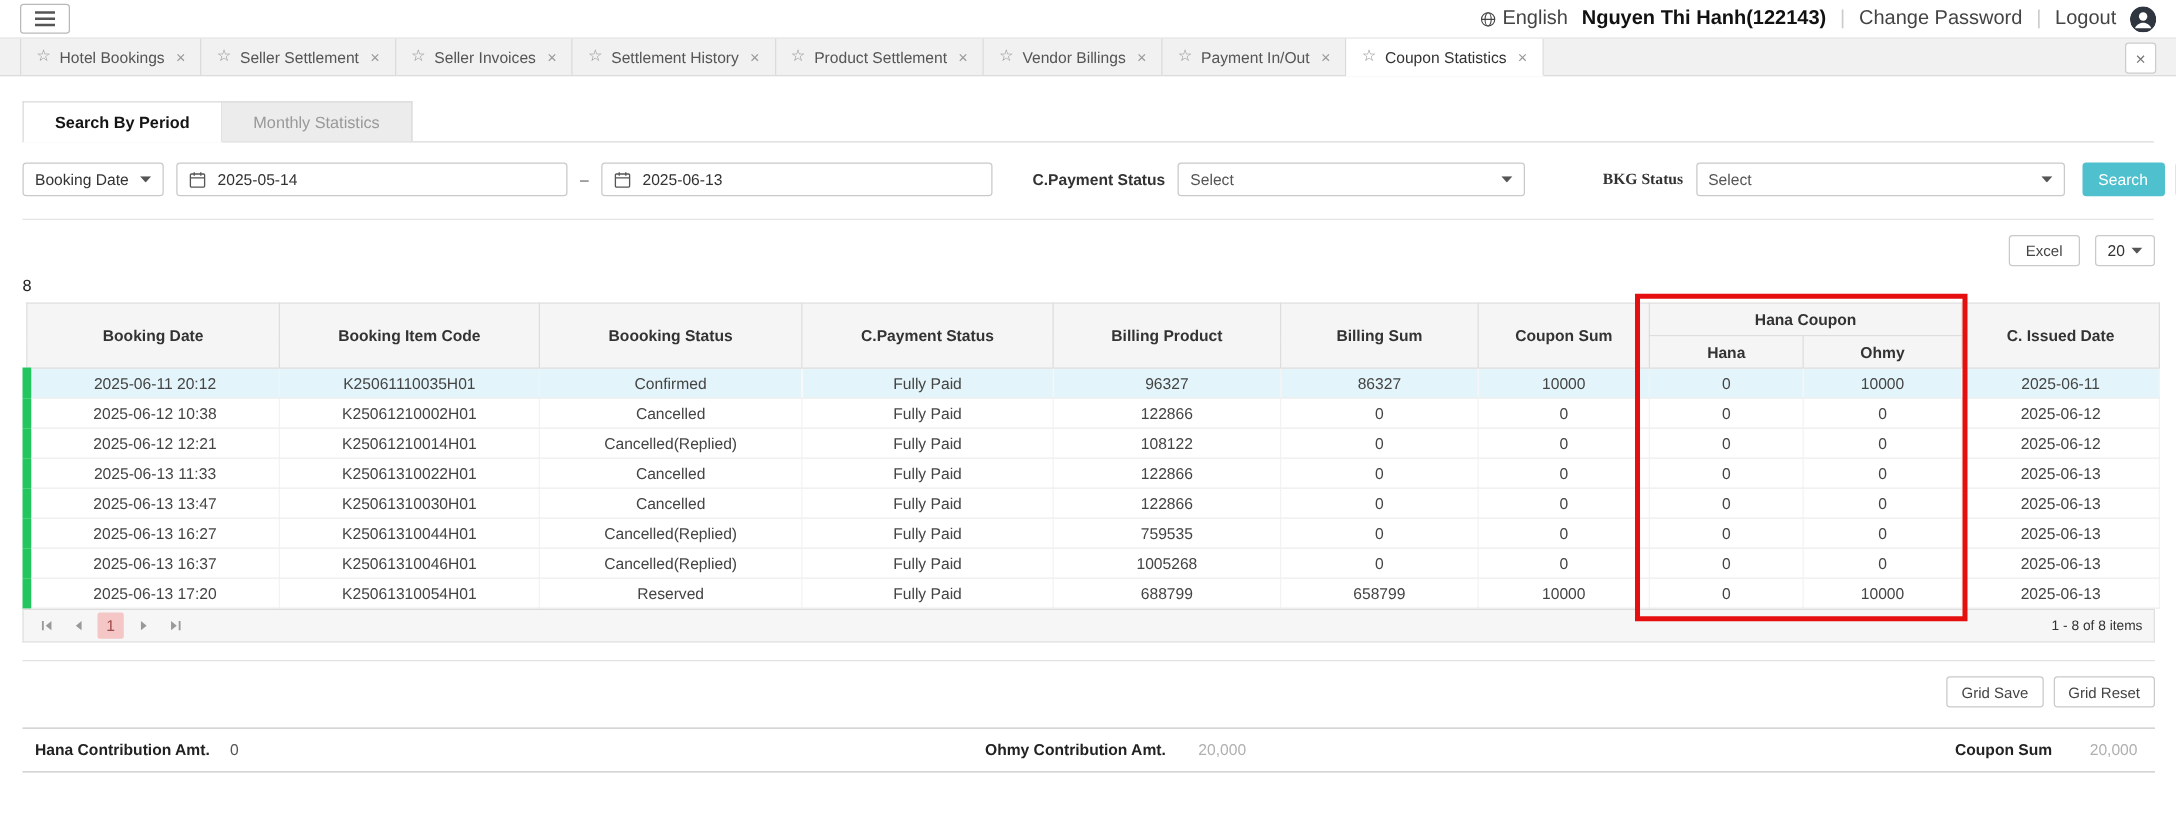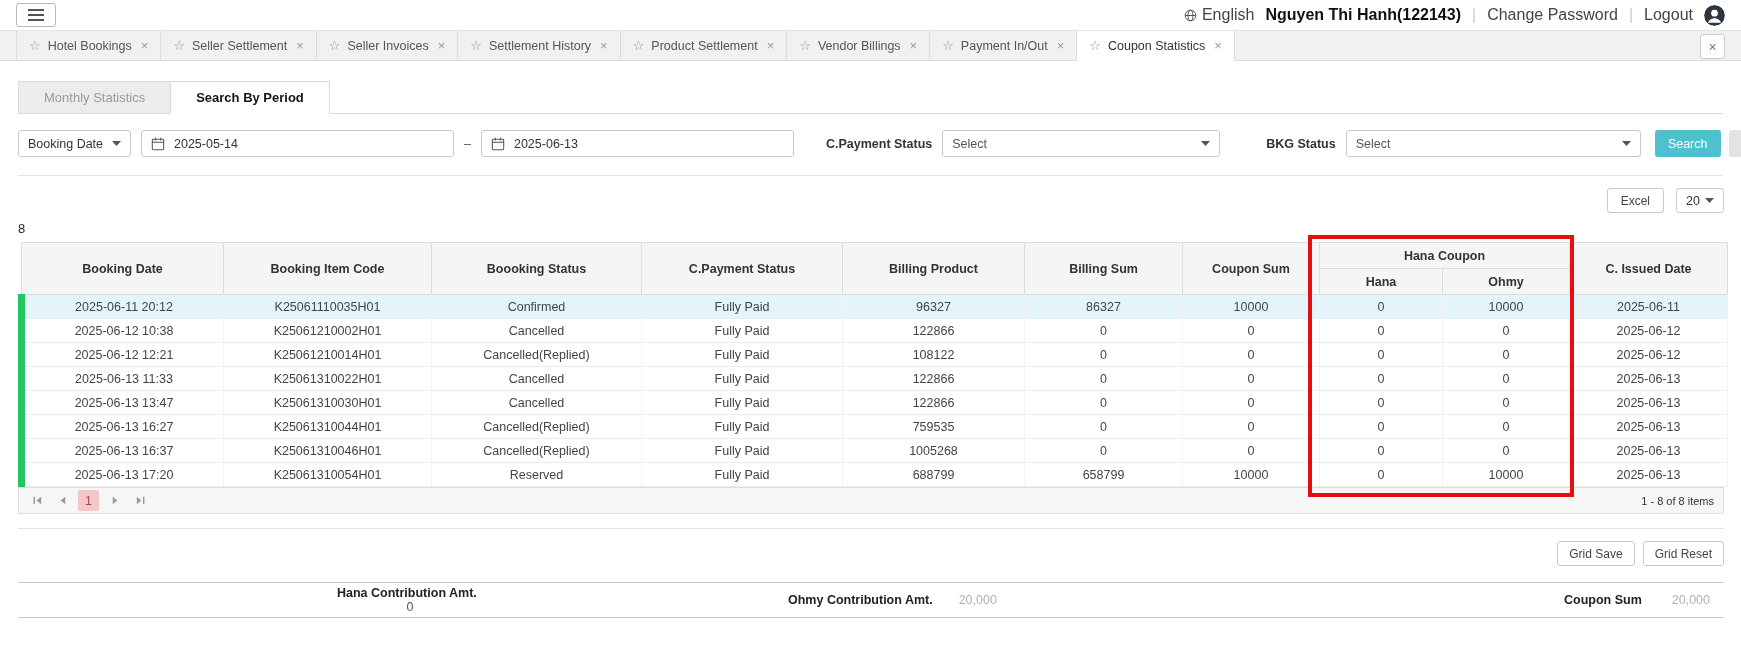--- a/index.html
+++ b/index.html
@@ -71,21 +71,21 @@
   .select.payment { width: 278px; color: #555; }
   .select.bkg { width: 295px; color: #555; margin-right: 4px; }
   .select.pagesize { width: 48px; height: 25px; }
   .dateinput {
     width: 313px; height: 27px; border: 1px solid #c9c9c9; border-radius: 3px; background: #fff;
     display: inline-flex; align-items: center; gap: 9px; padding: 0 9px; font-size: 12.5px; color: #333;
     cursor: text; flex: none;
   }
   .dash { color: #555; }
   .f-label { font-size: 12.5px; color: #333; font-weight: 600; margin-left: 22px; white-space: nowrap; }
-  .f-label.bkg { margin-left: 36px; }
+  .f-label.bkg { margin-left: 52px; font-family: Liberation Serif, serif; }
   .fr-buttons { margin-left: auto; display: flex; gap: 8px; }
   .btn-search {
     width: 66px; height: 27px; background: var(--accent-teal, #4fc0ce); color: #fff;
     border: none; border-radius: 3px; font-size: 12.5px; cursor: pointer;
     font-family: inherit;
   }
   .btn-reset {
     width: 58px; height: 27px; background: #e3e3e3; color: #9b9b9b;
     border: none; border-radius: 3px; font-size: 12.5px; cursor: pointer;
     font-family: inherit;
@@ -139,21 +139,21 @@
   }
   .summary-bar {
     margin-top: 16px; width: 1706px; height: 36px;
     border-top: 1px solid #c8c8c8; border-bottom: 1px solid #c8c8c8;
     display: flex; align-items: center; font-size: 12.5px; background: #fff;
   }
   .sum-group { display: flex; align-items: center; }
   .sum-label { font-weight: 700; color: #222; white-space: nowrap; }
   .sum-value { color: #b0b0b0; }
   .sum-value.dark { color: #555; }
-  .g1 { width: 770px; flex-direction: column; }
+  .g1 { width: 770px; }
   .g1 .sum-label { padding-left: 10px; width: 152px; }
   .g1 .sum-value { margin-left: 14px; }
   .g2 { flex: 1; }
   .g2 .sum-value { margin-left: 26px; }
   .g3 { padding-right: 14px; }
   .g3 .sum-value { margin-left: 30px; }
 </style>
 </head>
 <body>
 
@@ -229,22 +229,22 @@
         <span class="tab-label">Coupon Statistics</span>
         <span class="tab-close">×</span>
       </div>
     </div>
   <button class="strip-close">×</button>
 </nav>
 
 <main class="content">
 
   <div class="subtabs">
+    <div class="subtab active">Search By Period</div>
     <div class="subtab">Monthly Statistics</div>
-    <div class="subtab active">Search By Period</div>
   </div>
 
   <section class="filter-panel">
     <div class="filter-row">
       <div class="select sm">
         <span>Booking Date</span>
         <svg width="9" height="5" viewBox="0 0 9 5">
             <path d="M0 0l4.5 5L9 0z" fill="#555"></path>
           </svg>
       </div>

